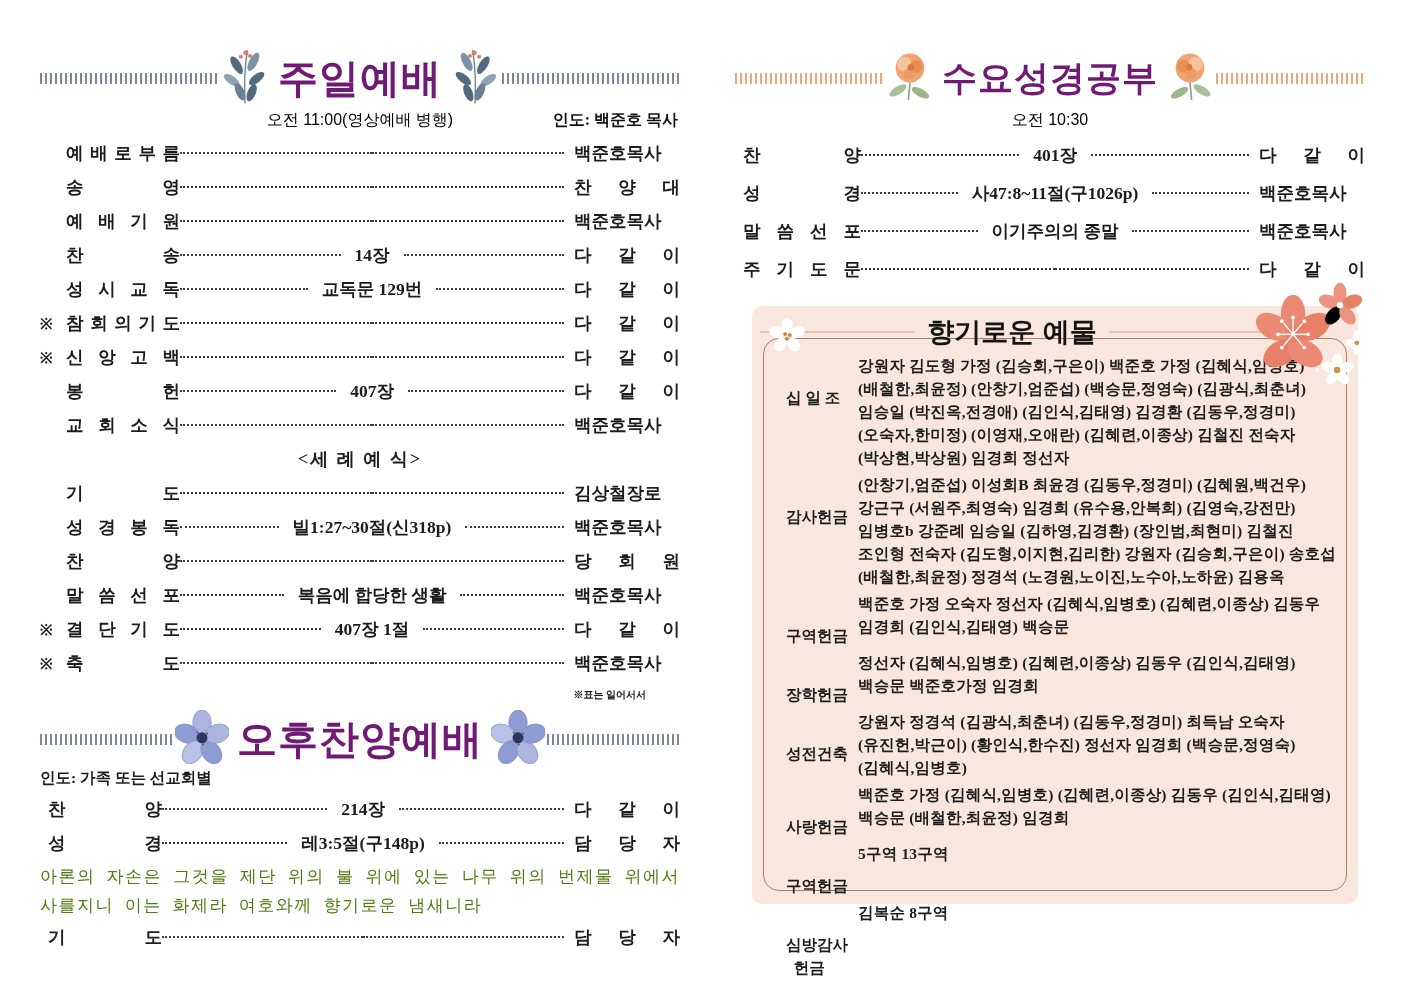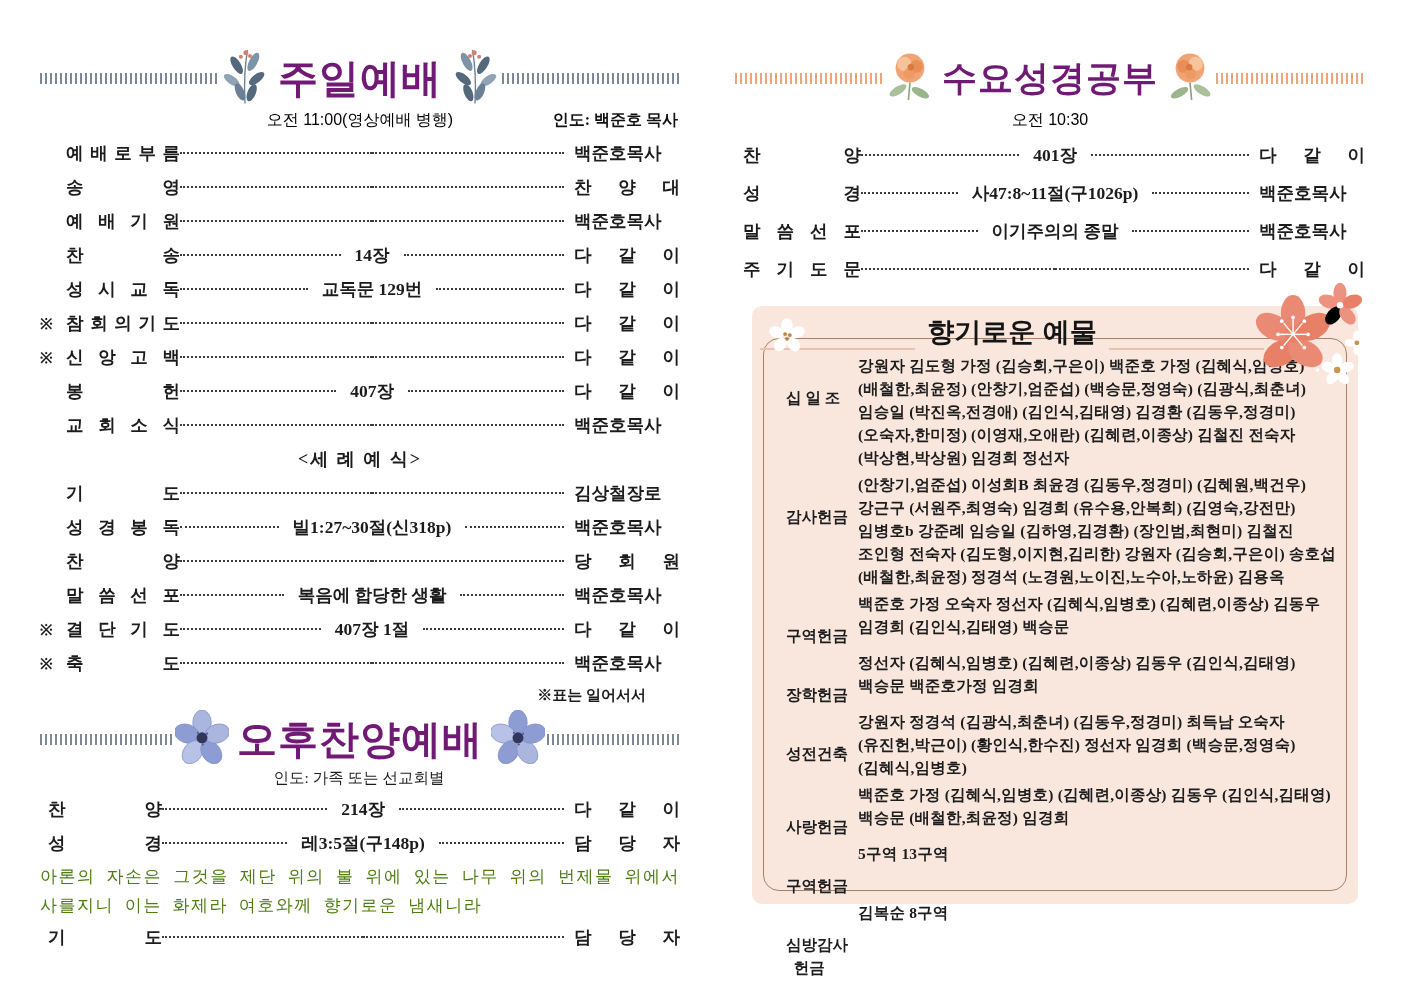--- a/index.html
+++ b/index.html
@@ -13,46 +13,46 @@
   .hatch{flex:1;height:11px;background:repeating-linear-gradient(90deg,var(--hc) 0 2px,transparent 2px 5px);}
   .sec-title{font-family:"Liberation Sans","DejaVu Sans",sans-serif;font-weight:700;
              font-size:40px;letter-spacing:1px;margin:0 6px;white-space:nowrap;color:#701a75;}
   .sec-title.small{font-size:35px;}
   .deco{flex:0 0 auto;margin:0 2px;}
 
   .subheader{position:relative;height:26px;}
   .subtitle{position:absolute;left:0;right:0;text-align:center;font-family:"Liberation Sans","DejaVu Sans",sans-serif;
             font-size:16px;color:#000000;}
   .lead-name{position:absolute;right:2px;top:0;font-weight:700;font-size:16px;color:#111;}
-  .lead-line{height:24px;text-align:center;font-weight:400;font-size:15.5px;padding-right:2px;}
+  .lead-line{height:24px;text-align:left;font-weight:700;font-size:15.5px;padding-right:2px;}
 
   
   .srow{display:flex;align-items:center;height:34px;font-weight:700;font-size:17.5px;white-space:nowrap;}
   .star{width:26px;flex:0 0 auto;font-size:15px;}
   .pm .star,.wed .star{width:8px;}
   .lbl{width:114px;flex:0 0 auto;display:inline-block;text-align-last:justify;-moz-text-align-last:justify;}
   .wed .lbl{width:118px;}
   .dots{flex:1;height:0;border-top:2.4px dotted #3c3c3c;}
   .ctr{margin:0 14px;white-space:nowrap;}
   .ctr:empty{display:none;}
   .val{width:106px;flex:0 0 auto;margin-left:10px;display:inline-block;text-align-last:justify;-moz-text-align-last:justify;}
   .wed .srow{height:38px;}
 
   .ceremony{height:34px;line-height:34px;text-align:center;font-weight:700;font-size:18px;letter-spacing:2px;}
-  .stand-note{height:30px;line-height:30px;text-align:right;padding-right:34px;font-weight:700;font-size:15px;}
+  .stand-note{height:30px;line-height:30px;text-align:right;padding-right:34px;font-weight:700;font-size:10px;}
 
   .scripture{margin-top:2px;font-size:17px;line-height:29px;color:#4d7c0f;text-align:justify;
              word-break:break-all;letter-spacing:1.5px;word-spacing:5px;}
 
   
   .offerings{position:relative;margin-top:18px;margin-left:17px;width:606px;height:598px;
              background:#f9e7de;border-radius:10px;}
   .off-frame{position:absolute;left:11px;right:11px;top:32px;bottom:13px;
              border:1.6px solid #aa7f63;border-radius:16px;}
-  .off-title-row{position:absolute;left:8px;right:94px;top:8px;display:flex;align-items:flex-end;gap:12px;}
+  .off-title-row{position:absolute;left:8px;right:94px;top:8px;display:flex;align-items:center;gap:12px;}
   .off-line{flex:1;height:2px;background:#e8c3b1;}
   .off-title{font-family:"Liberation Sans","DejaVu Sans",sans-serif;font-weight:700;font-size:27px;
              color:#141414;white-space:nowrap;}
   .off-items{position:absolute;left:34px;right:18px;top:48px;}
   .orow{display:flex;margin-bottom:4px;}
   .olbl{flex:0 0 72px;font-weight:700;font-size:15.5px;line-height:23px;white-space:pre-wrap;margin-top:32px;}
   .olines{flex:1;font-weight:700;font-size:15.5px;line-height:23px;white-space:pre-line;letter-spacing:0.2px;}
   .corner-cluster{position:absolute;top:-28px;right:-12px;z-index:3;}
   .corner-flower{position:absolute;top:12px;left:16px;z-index:3;}
 </style>

